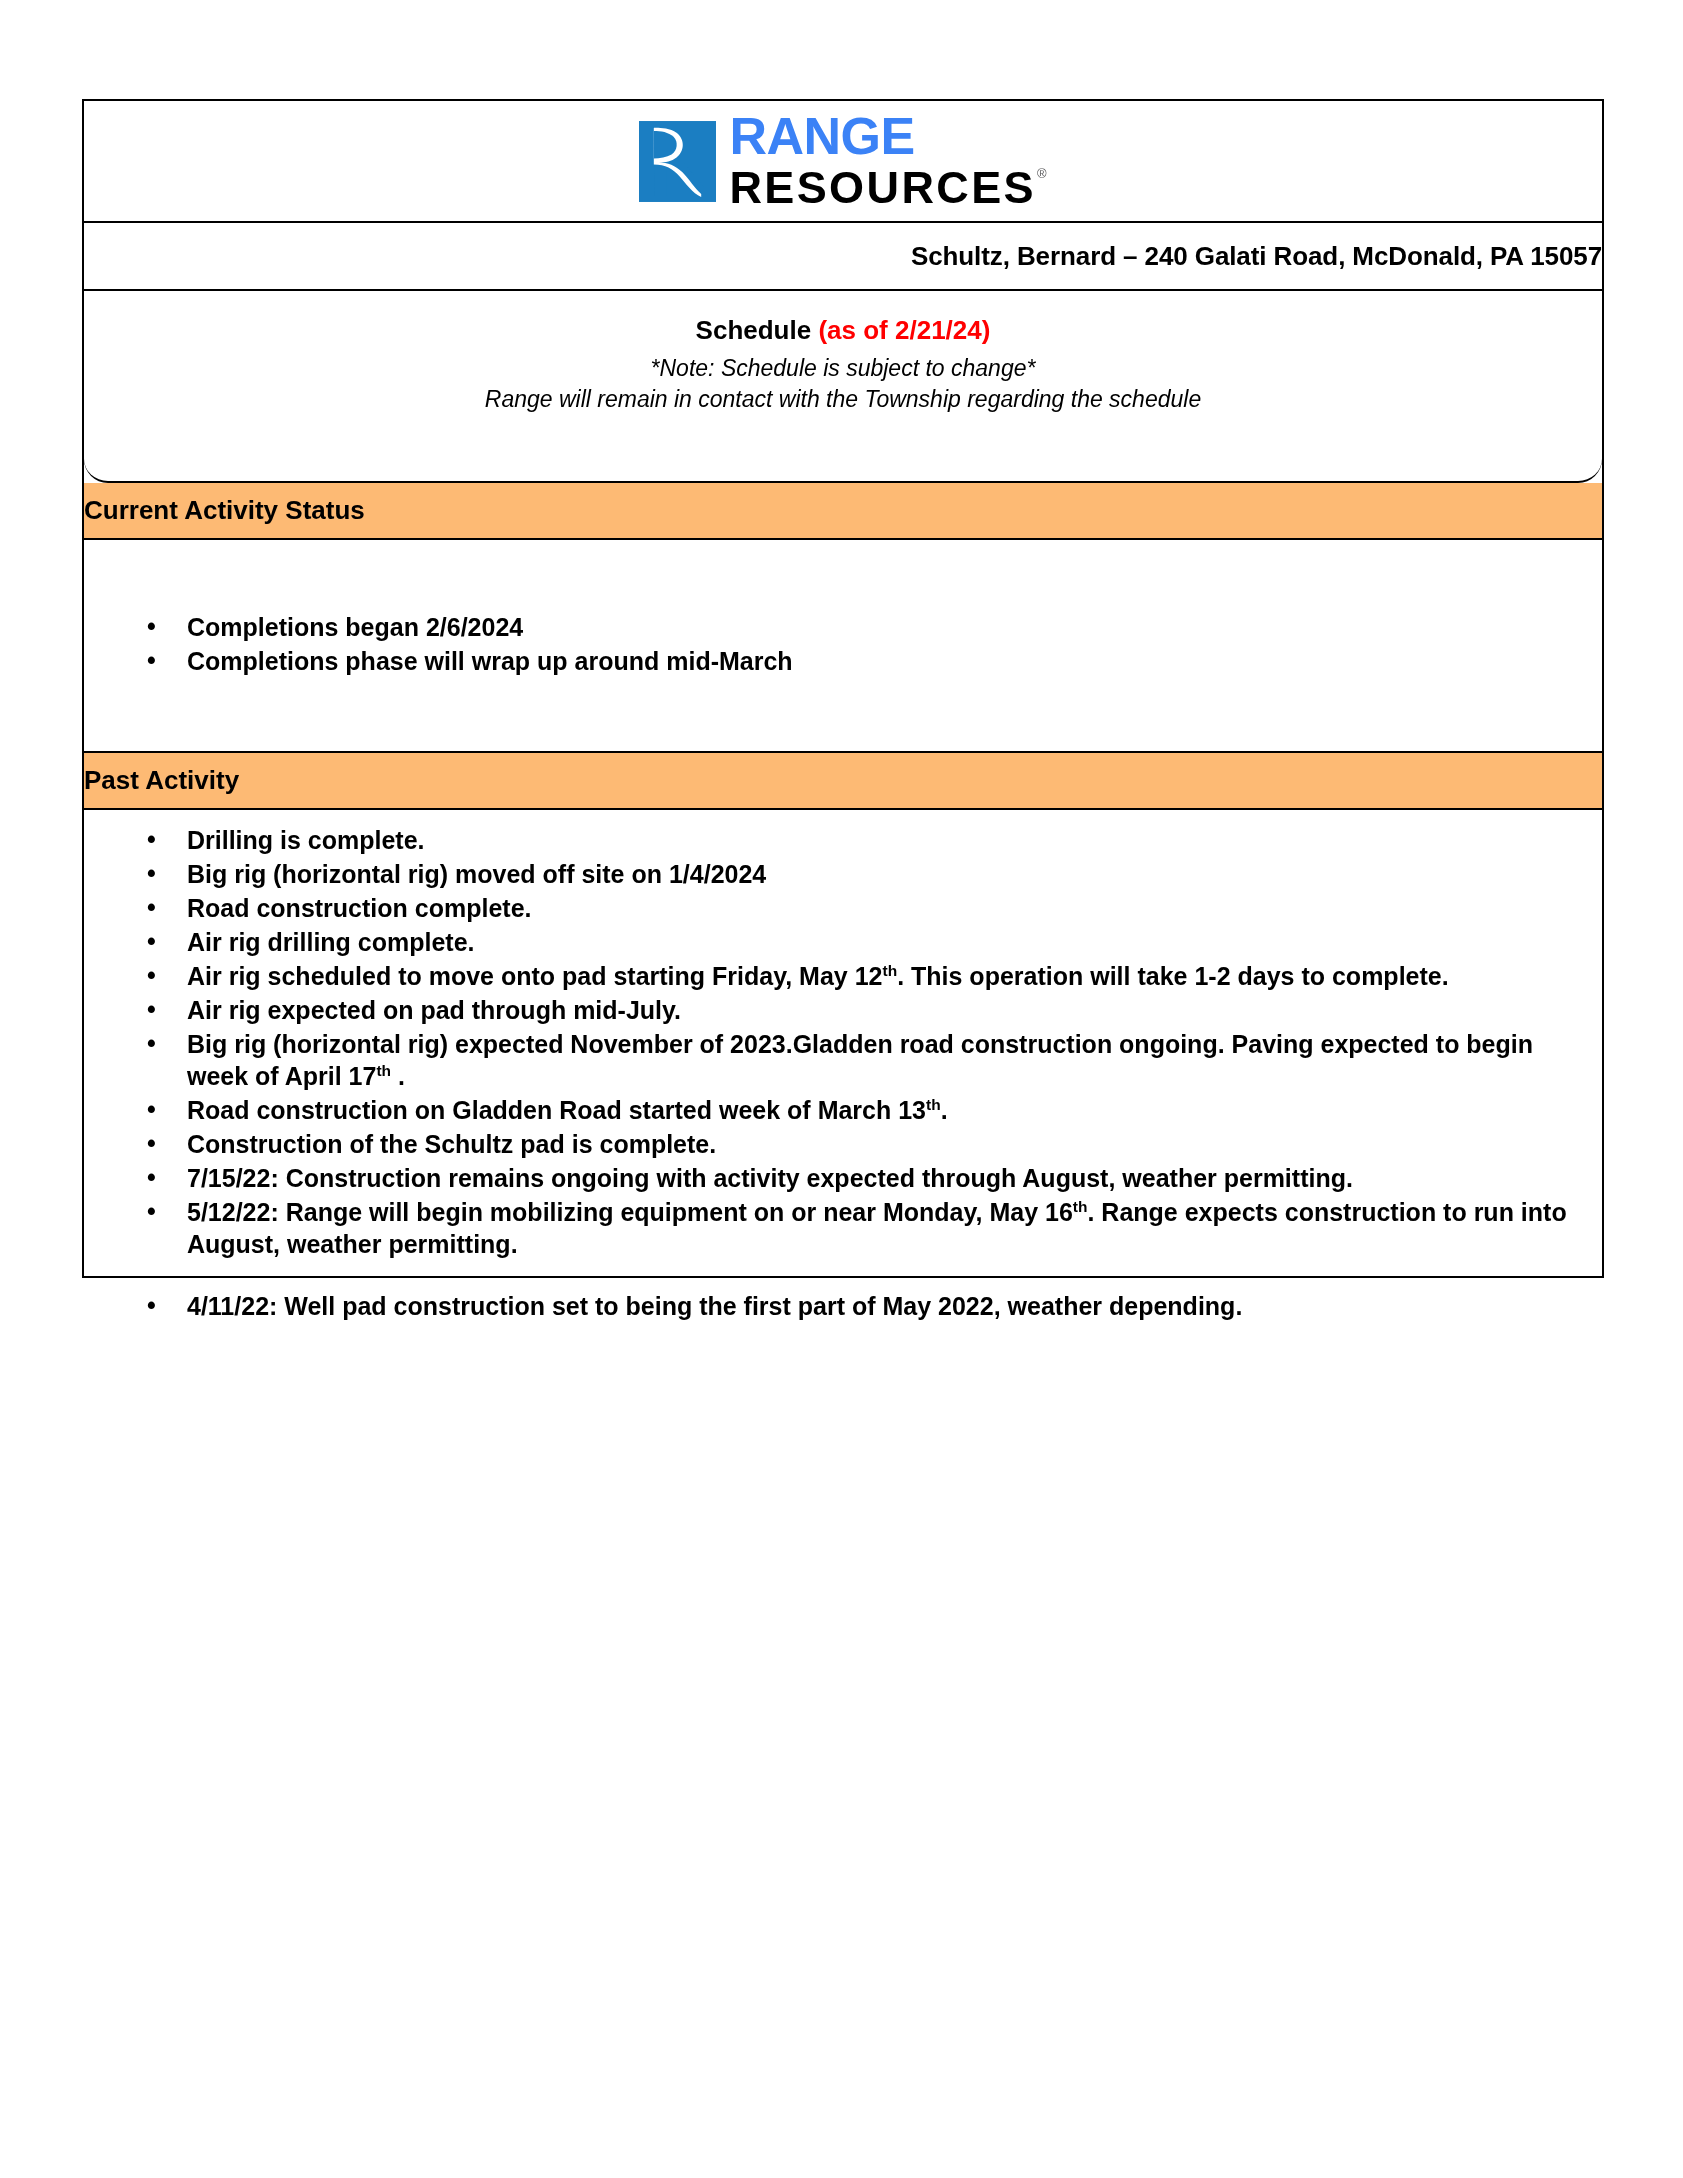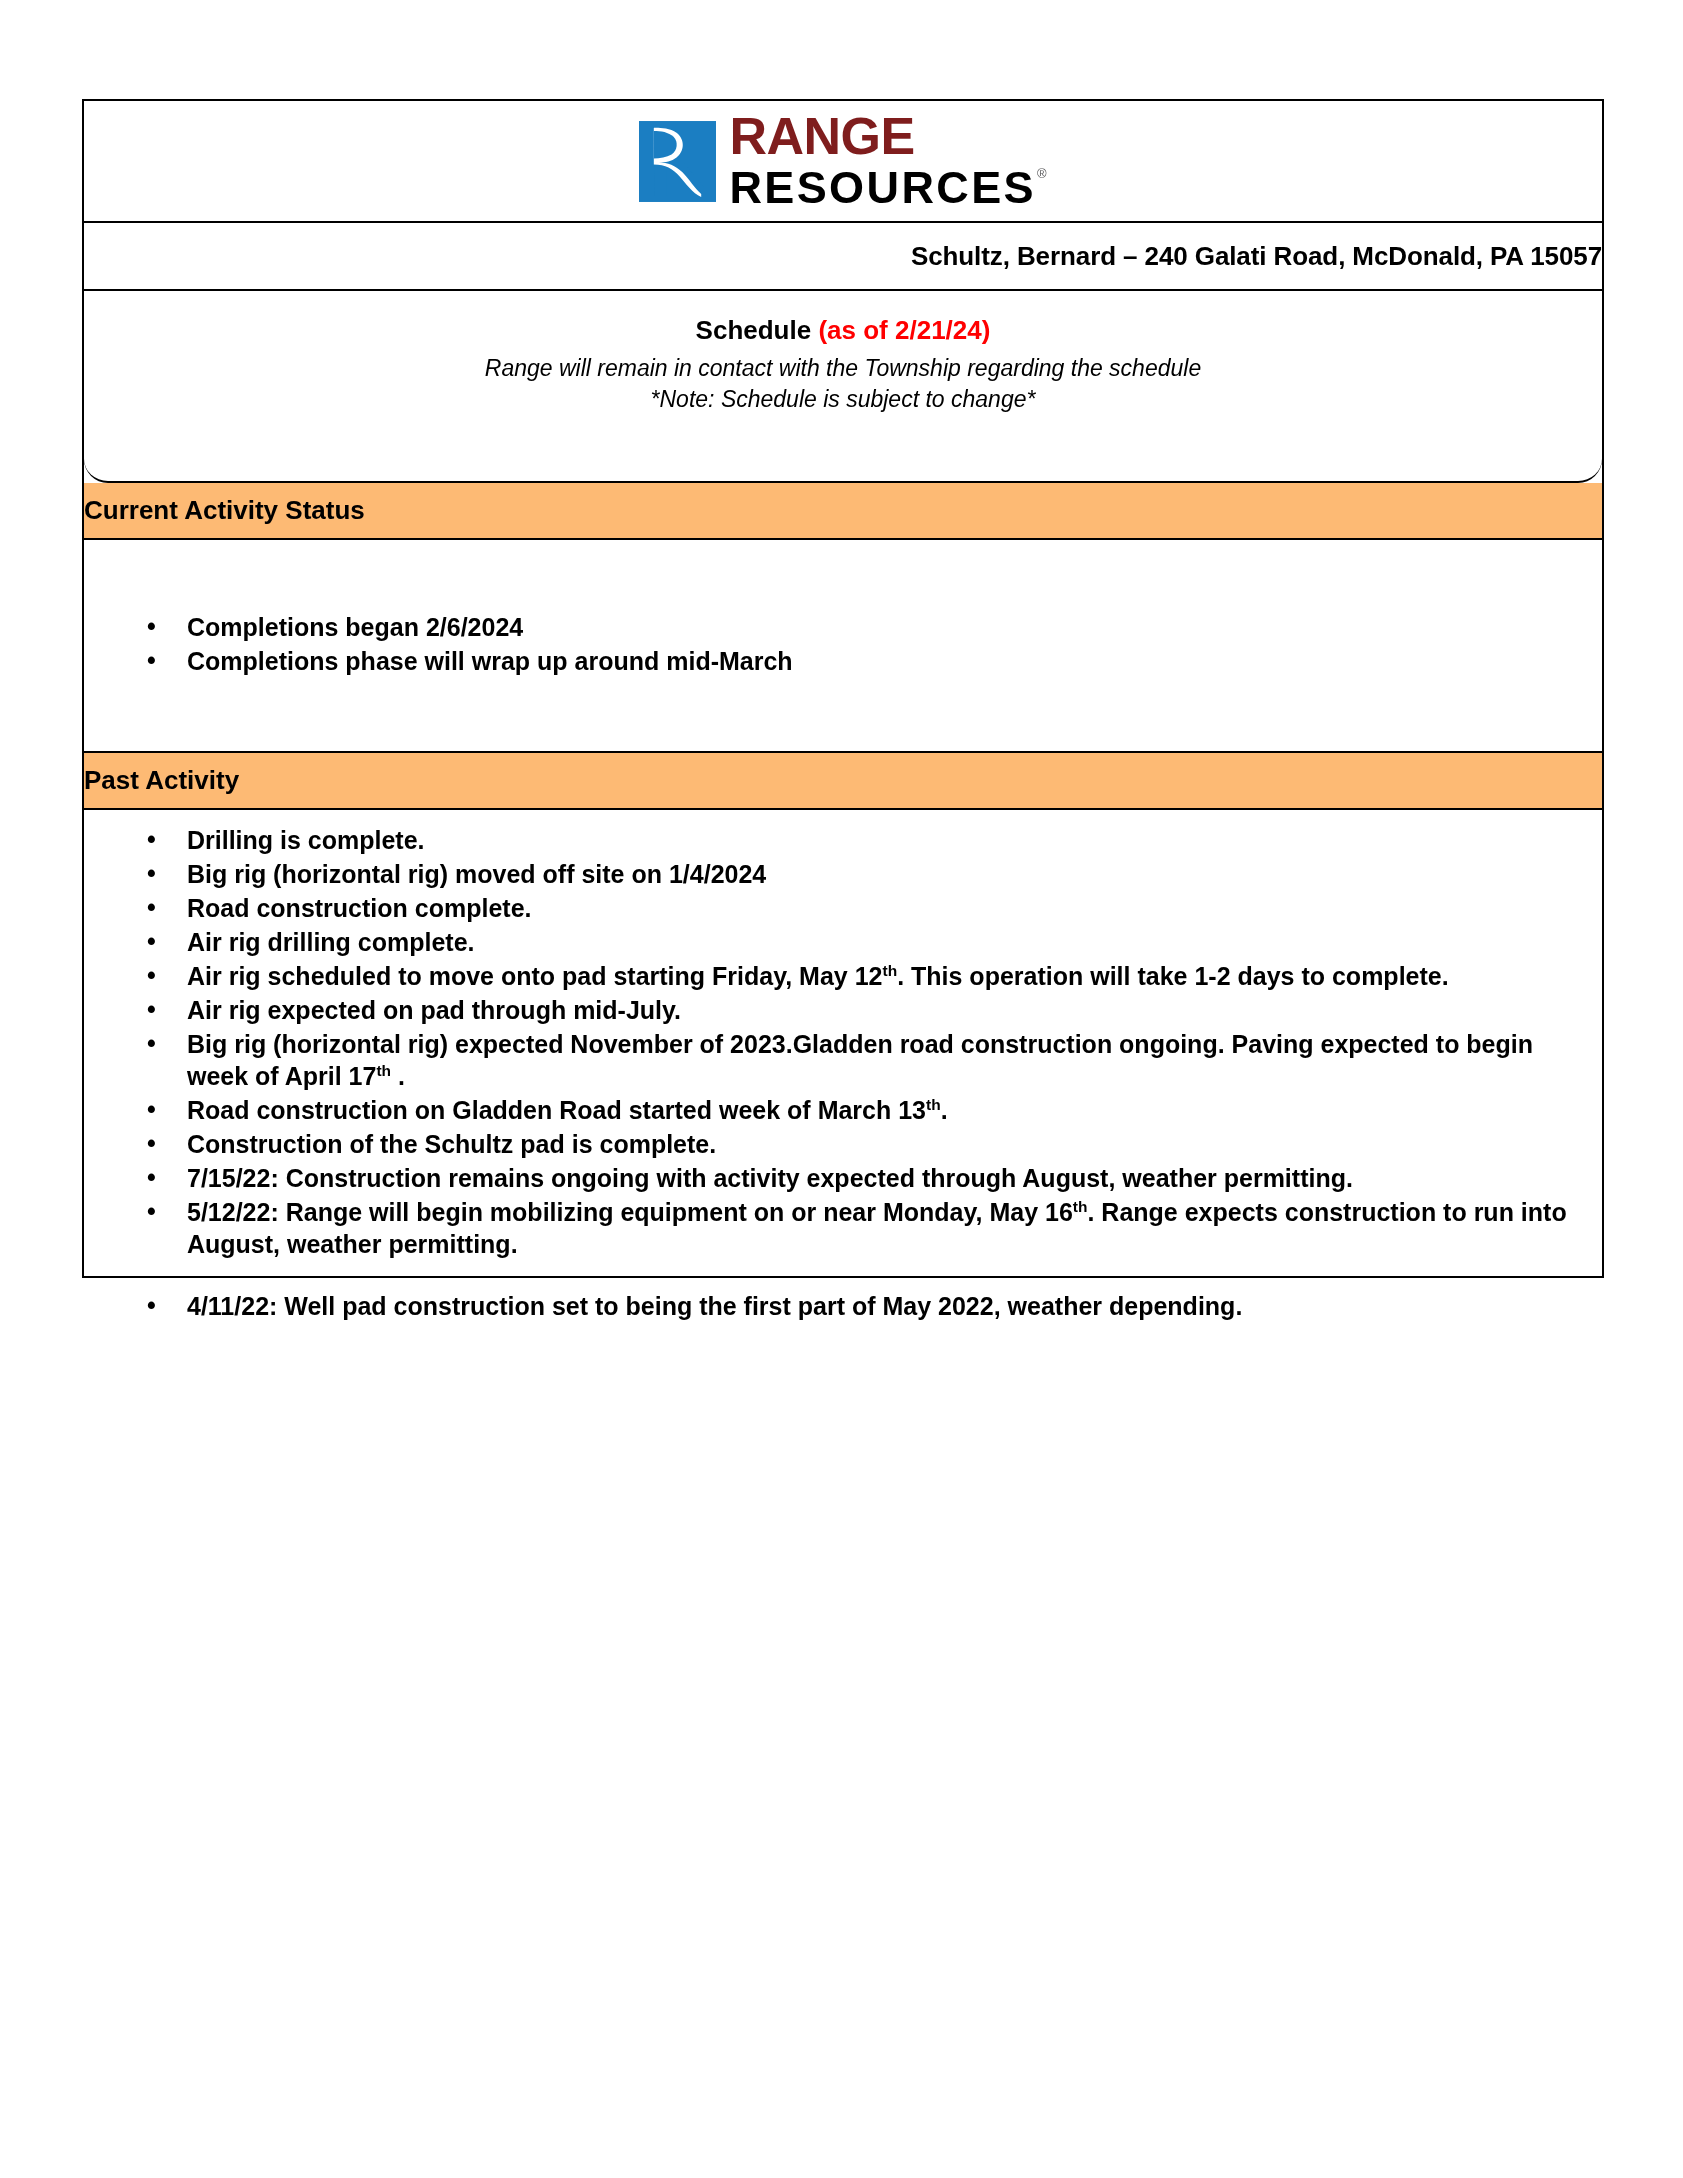--- a/index.html
+++ b/index.html
@@ -60,21 +60,21 @@
   .logo-words {
     display: flex;
     flex-direction: column;
     justify-content: center;
   }
   .logo-range {
     font-size: 52px;
     font-weight: bold;
     letter-spacing: -0.5px;
     line-height: 0.95;
-    color: #7f1d1d;
+    color: #3b82f6;
   }
   .logo-resources-wrap {
     display: flex;
     align-items: flex-start;
     line-height: 1;
     margin-top: 3px;
   }
   .logo-resources {
     font-size: 45px;
     font-weight: bold;
@@ -209,22 +209,22 @@
         </div>
       </div>
     </div>
 
     <div class="row address-row">
       <div class="address-text">Schultz, Bernard – 240 Galati Road, McDonald, PA 15057</div>
     </div>
 
     <div class="row schedule-row">
       <div class="schedule-title"><span>Schedule </span><span class="schedule-asof">(as of 2/21/24)</span></div>
+      <div class="schedule-note">*Note: Schedule is subject to change*</div>
       <div class="schedule-note">Range will remain in contact with the Township regarding the schedule</div>
-      <div class="schedule-note">*Note: Schedule is subject to change*</div>
     </div>
 
     <div class="row section-header">
       <div class="section-header-text">Current Activity Status</div>
     </div>
 
     <div class="row body-row current-body">
       <ul class="bullets" id="current-list">
           <li>Completions began 2/6/2024</li>
           <li>Completions phase will wrap up around mid-March</li>

